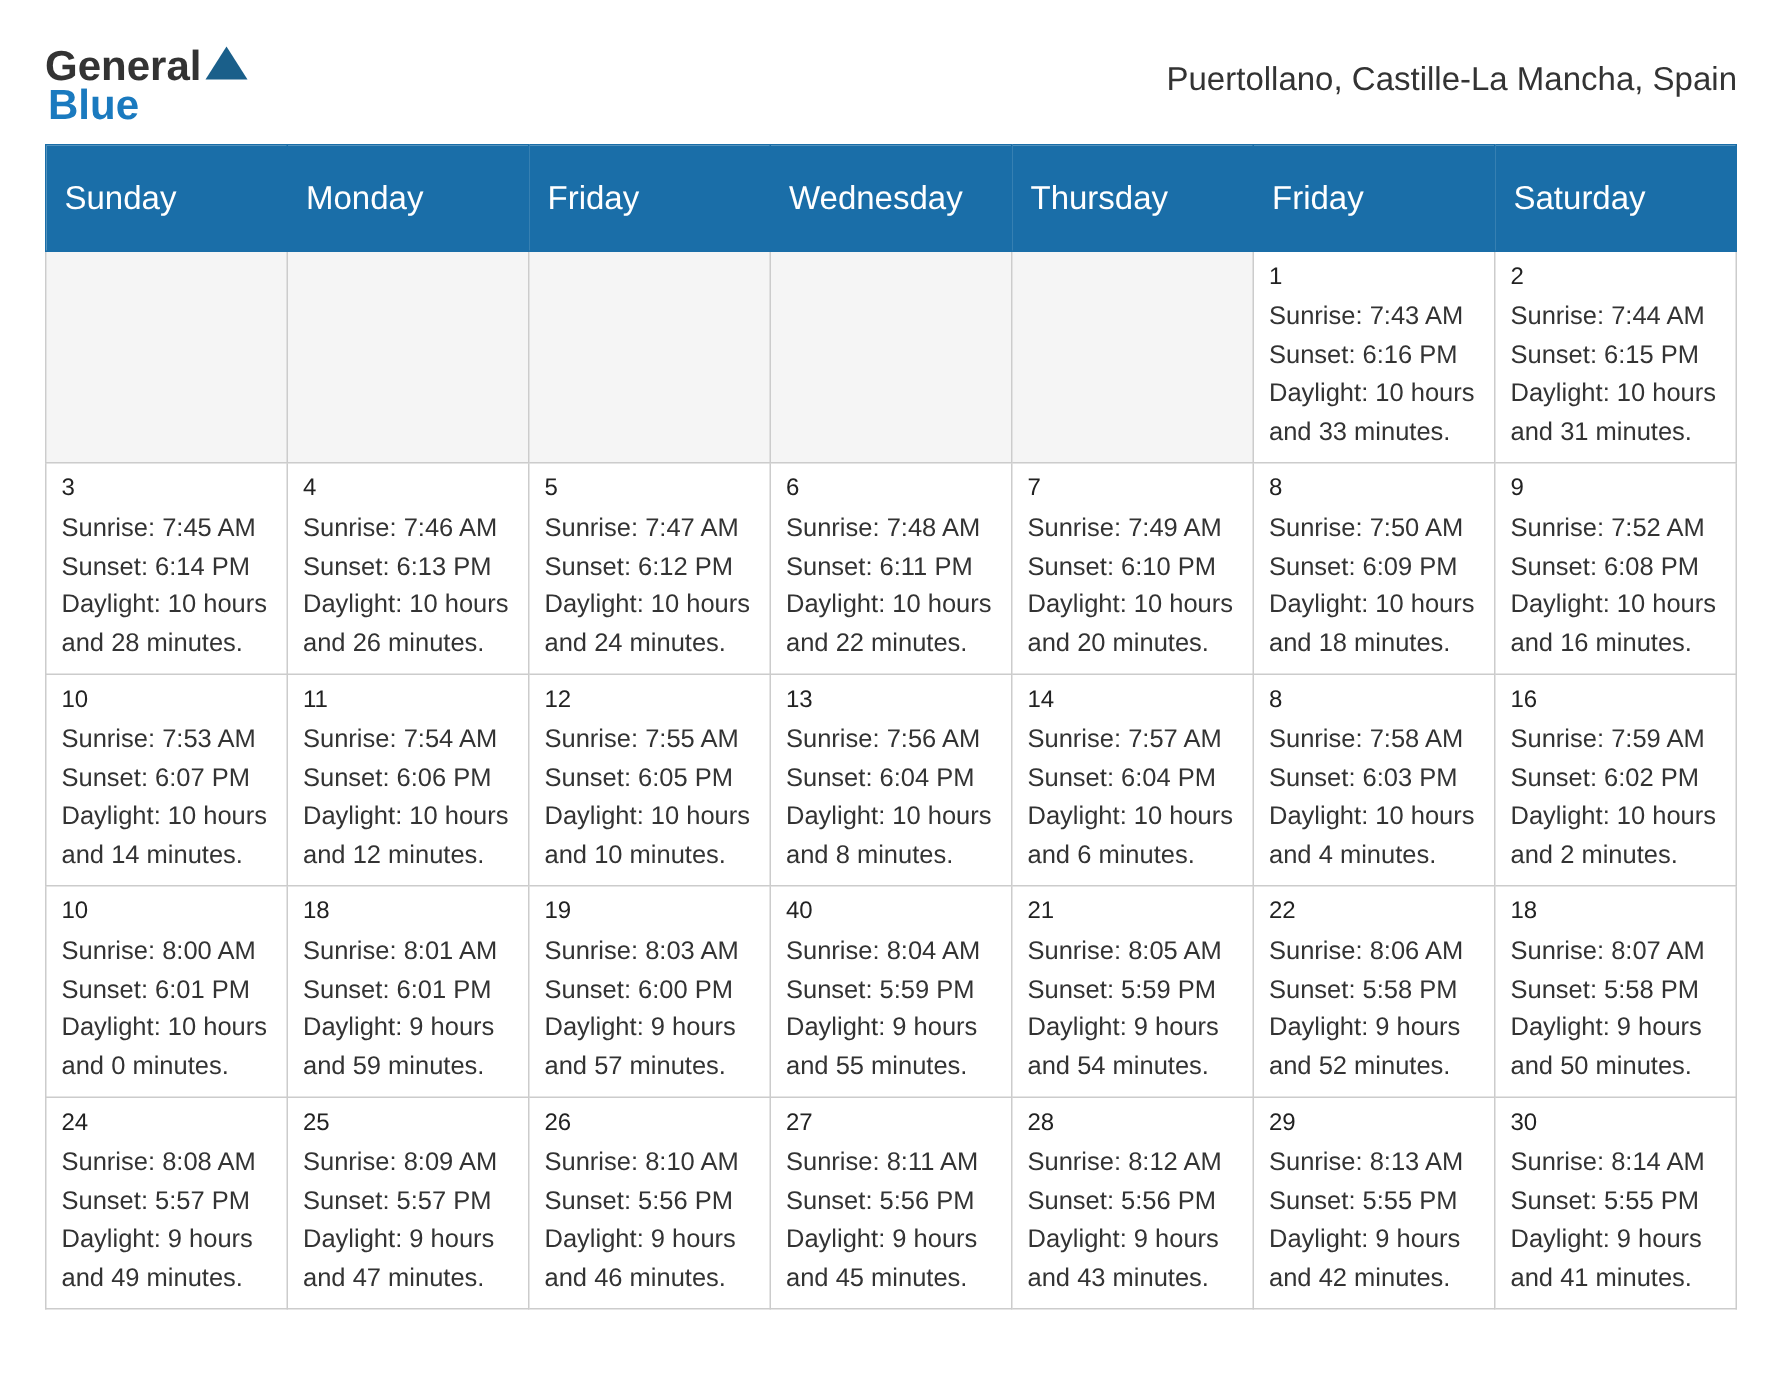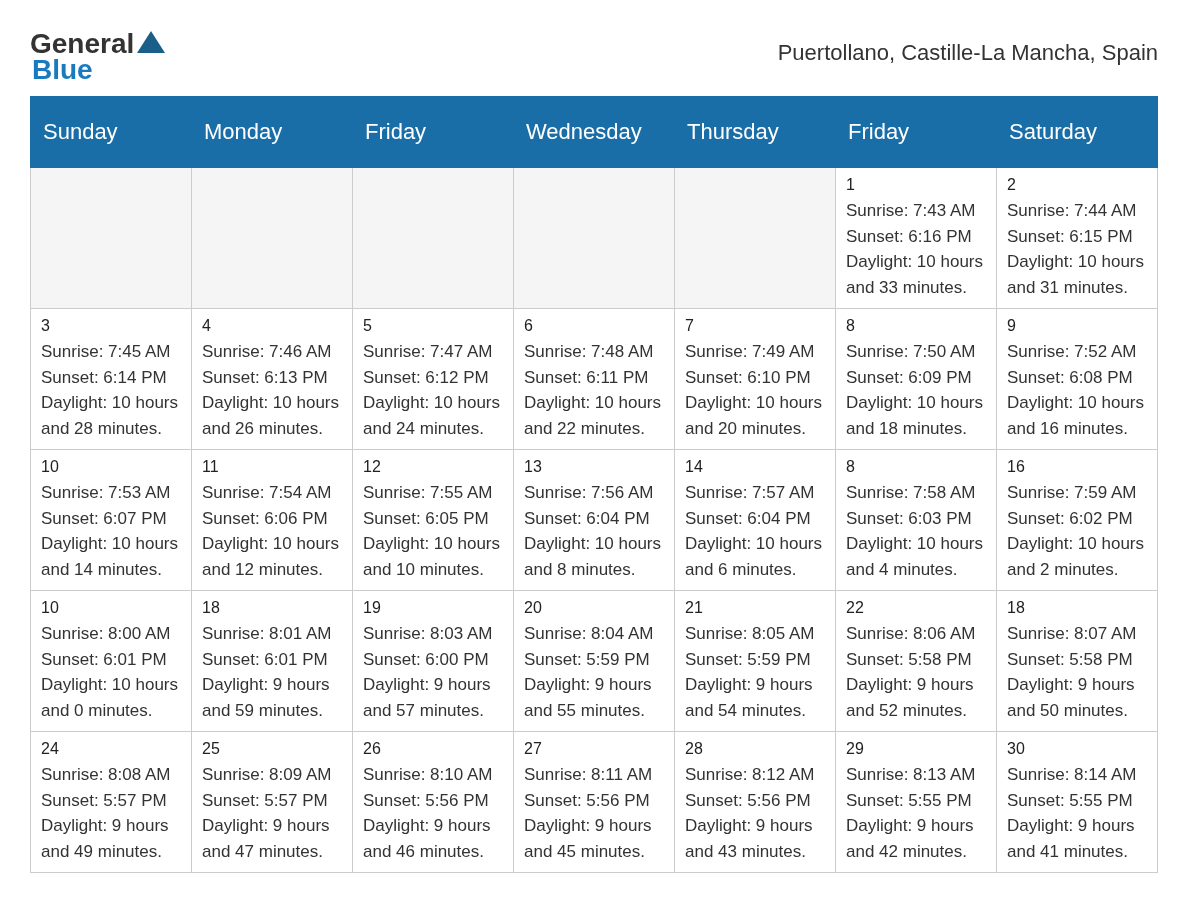--- a/index.html
+++ b/index.html
@@ -224,21 +224,21 @@
         </td>
         <td>
           <span class="day-num">18</span>
           <div class="day-info">Sunrise: 8:01 AM<br>Sunset: 6:01 PM<br>Daylight: 9 hours and 59 minutes.</div>
         </td>
         <td>
           <span class="day-num">19</span>
           <div class="day-info">Sunrise: 8:03 AM<br>Sunset: 6:00 PM<br>Daylight: 9 hours and 57 minutes.</div>
         </td>
         <td>
-          <span class="day-num">20</span>
+          <span class="day-num">40</span>
           <div class="day-info">Sunrise: 8:04 AM<br>Sunset: 5:59 PM<br>Daylight: 9 hours and 55 minutes.</div>
         </td>
         <td>
           <span class="day-num">21</span>
           <div class="day-info">Sunrise: 8:05 AM<br>Sunset: 5:59 PM<br>Daylight: 9 hours and 54 minutes.</div>
         </td>
         <td>
           <span class="day-num">22</span>
           <div class="day-info">Sunrise: 8:06 AM<br>Sunset: 5:58 PM<br>Daylight: 9 hours and 52 minutes.</div>
         </td>

